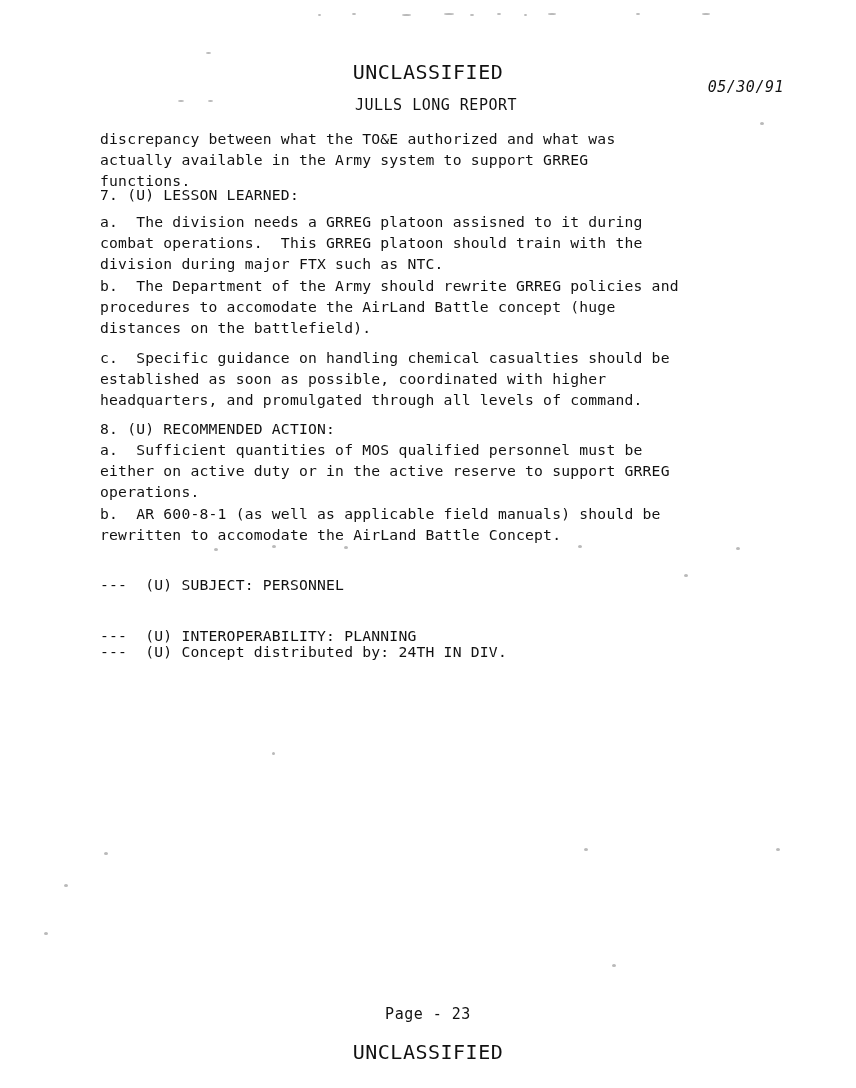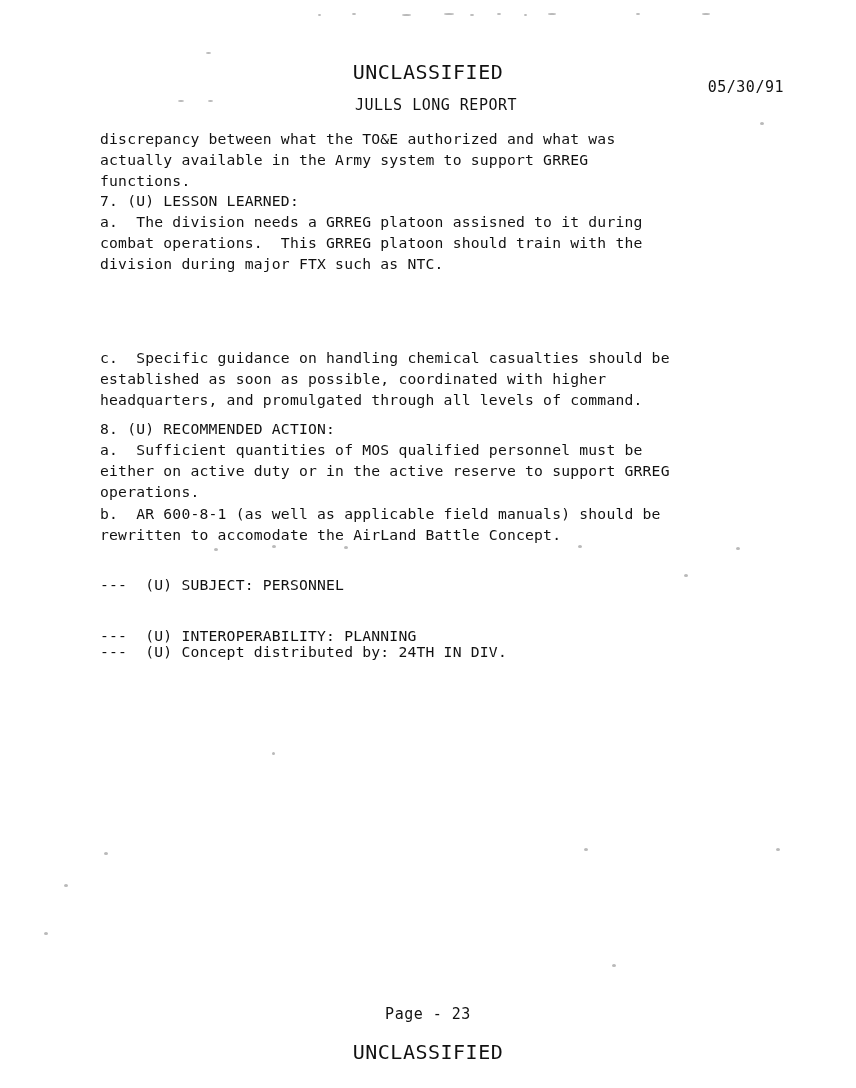--- a/index.html
+++ b/index.html
@@ -45,32 +45,33 @@
     font-size: 15px;
     letter-spacing: 0.5px;
     margin-left: 16px;
   }
   #doc-date {
     position: absolute;
     right: 72px;
     top: 78px;
     font-size: 15px;
     letter-spacing: 0.5px;
+    font-style: italic;
   }
   .body-block {
     position: absolute;
     left: 100px;
     width: 700px;
     font-size: 14.7px;
     line-height: 21.2px;
     white-space: pre-wrap;
     letter-spacing: 0.2px;
   }
   #para-continued { top: 128px; }
-  #para-7-heading { top: 190px; }
+  #para-7-heading { top: 184px; }
   #para-7a { top: 211px; }
   #para-7b { top: 275px; }
   #para-7c { top: 347px; }
   #para-8-heading { top: 418px; }
   #para-8a { top: 439px; }
   #para-8b { top: 503px; }
   #meta-subject { top: 574px; }
   #meta-interop { top: 609px; margin-top: 16px; }
   #meta-distrib { top: 641px; }
   #page-number {
@@ -127,20 +128,23 @@
   <div class="body-block" id="para-continued">discrepancy between what the TO&amp;E authorized and what was
 actually available in the Army system to support GRREG
 functions.</div>
 
   <div class="body-block" id="para-7-heading">7. (U) LESSON LEARNED:</div>
 
   <div class="body-block" id="para-7a">a.  The division needs a GRREG platoon assisned to it during
 combat operations.  This GRREG platoon should train with the
 division during major FTX such as NTC.</div>
 
+  <div class="body-block" id="para-7b">b.  The Department of the Army should rewrite GRREG policies and
+procedures to accomodate the AirLand Battle concept (huge
+distances on the battlefield).</div>
 
   <div class="body-block" id="para-7c">c.  Specific guidance on handling chemical casualties should be
 established as soon as possible, coordinated with higher
 headquarters, and promulgated through all levels of command.</div>
 
   <div class="body-block" id="para-8-heading">8. (U) RECOMMENDED ACTION:</div>
 
   <div class="body-block" id="para-8a">a.  Sufficient quantities of MOS qualified personnel must be
 either on active duty or in the active reserve to support GRREG
 operations.</div>

